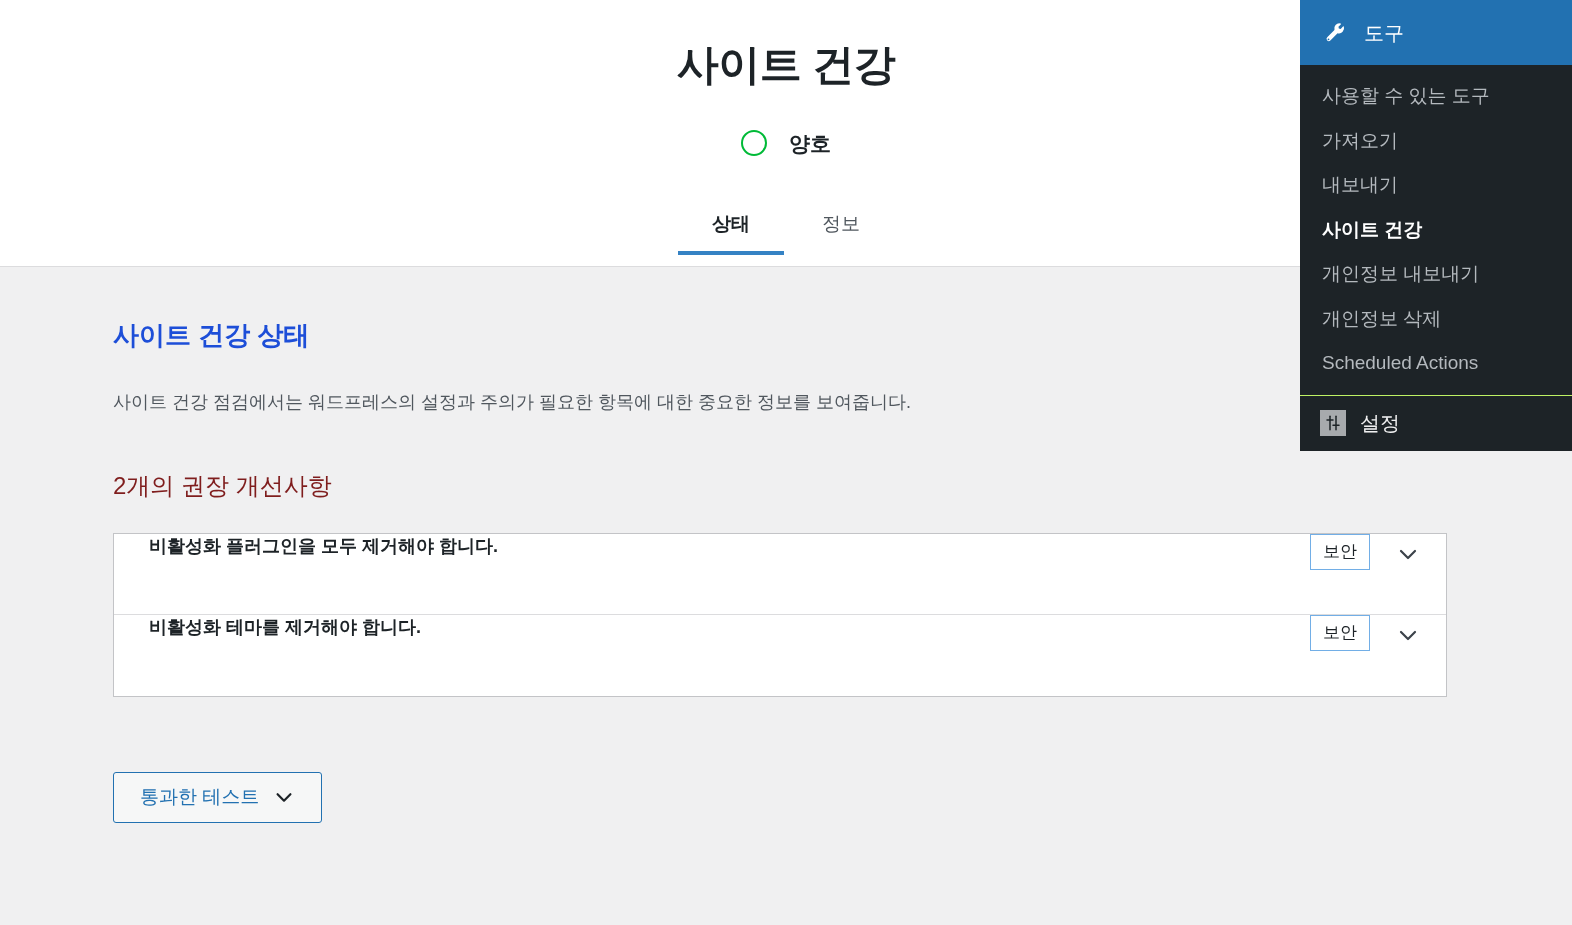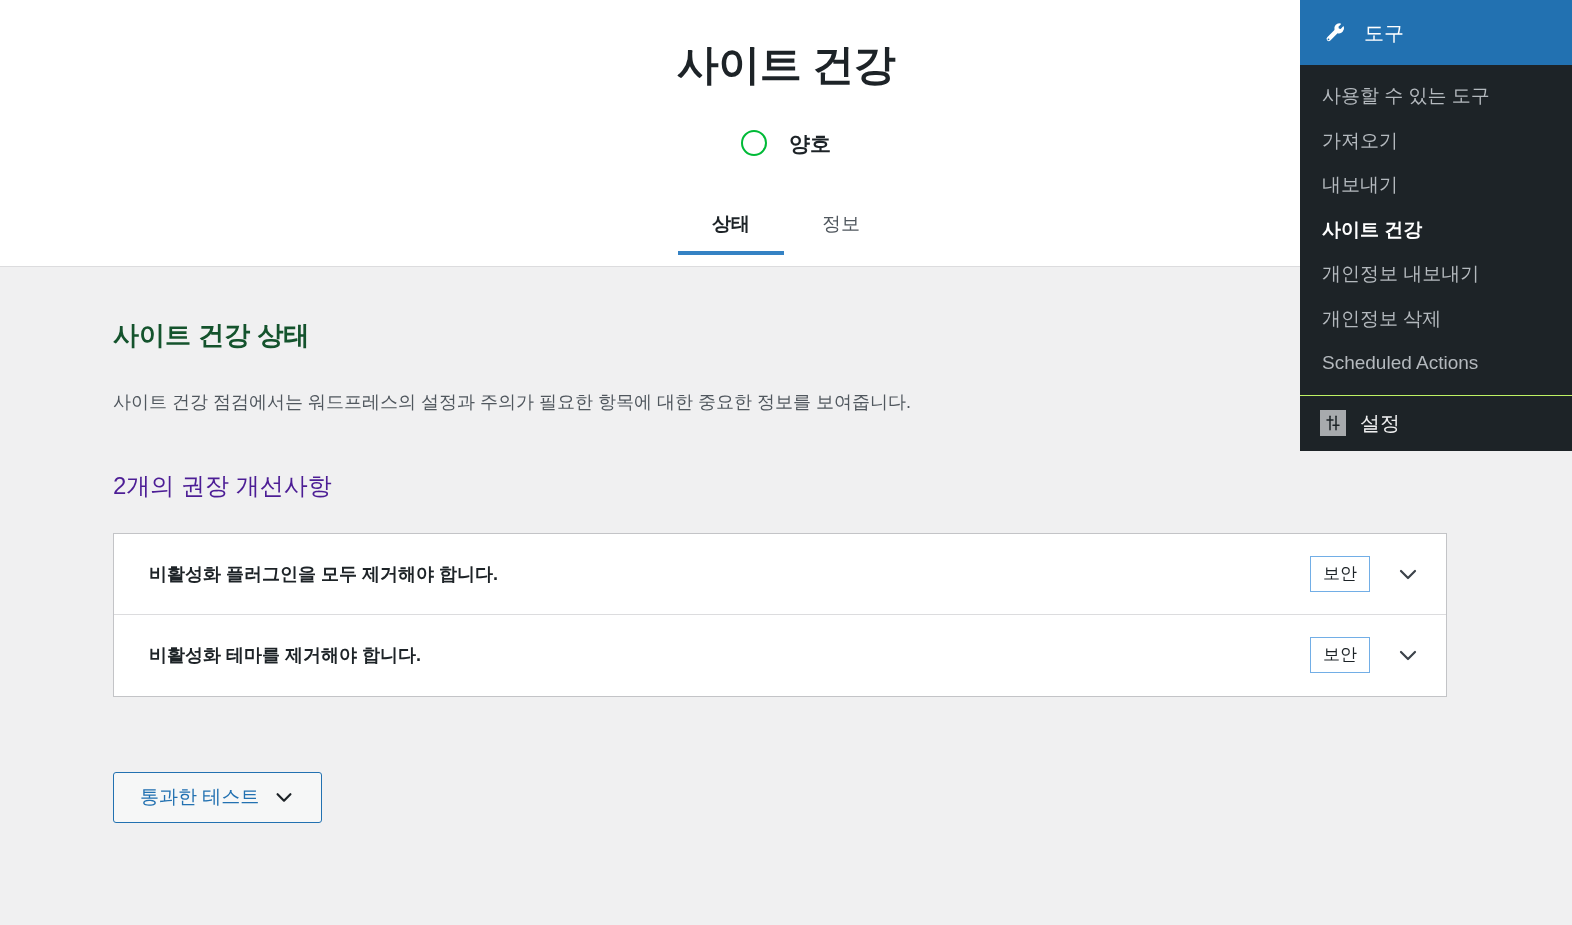--- a/index.html
+++ b/index.html
@@ -103,47 +103,47 @@
   
   #health-main {
     padding: 52px 0 0 113px;
     width: 100%;
   }
   #section-title {
     font-size: 26px;
     font-weight: 700;
     margin: 0;
     line-height: 1.3;
-    color: #14532d;
+    color: #1d4ed8;
   }
   #section-desc {
     font-size: 18px;
     color: #50575e;
     margin: 36px 0 0 0;
     line-height: 1.5;
     font-weight: 400;
   }
   #issues-heading {
     font-size: 24px;
     font-weight: 400;
     margin: 54px 0 0 0;
     line-height: 1.3;
-    color: #4c1d95;
+    color: #7f1d1d;
   }
 
   
   #issues-panel {
     margin-top: 32px;
     width: 1334px;
     background: #ffffff;
     border: 1px solid #c3c4c7;
   }
   .issue-row {
     display: flex;
-    align-items: center;
+    align-items: flex-start;
     height: 81px;
     padding: 0 18px 0 35px;
     border-bottom: 1px solid #dcdcde;
     cursor: pointer;
     background: #fff;
   }
   .issue-row:last-child { border-bottom: none; }
   .issue-title {
     flex: 1 1 auto;
     font-size: 18px;

